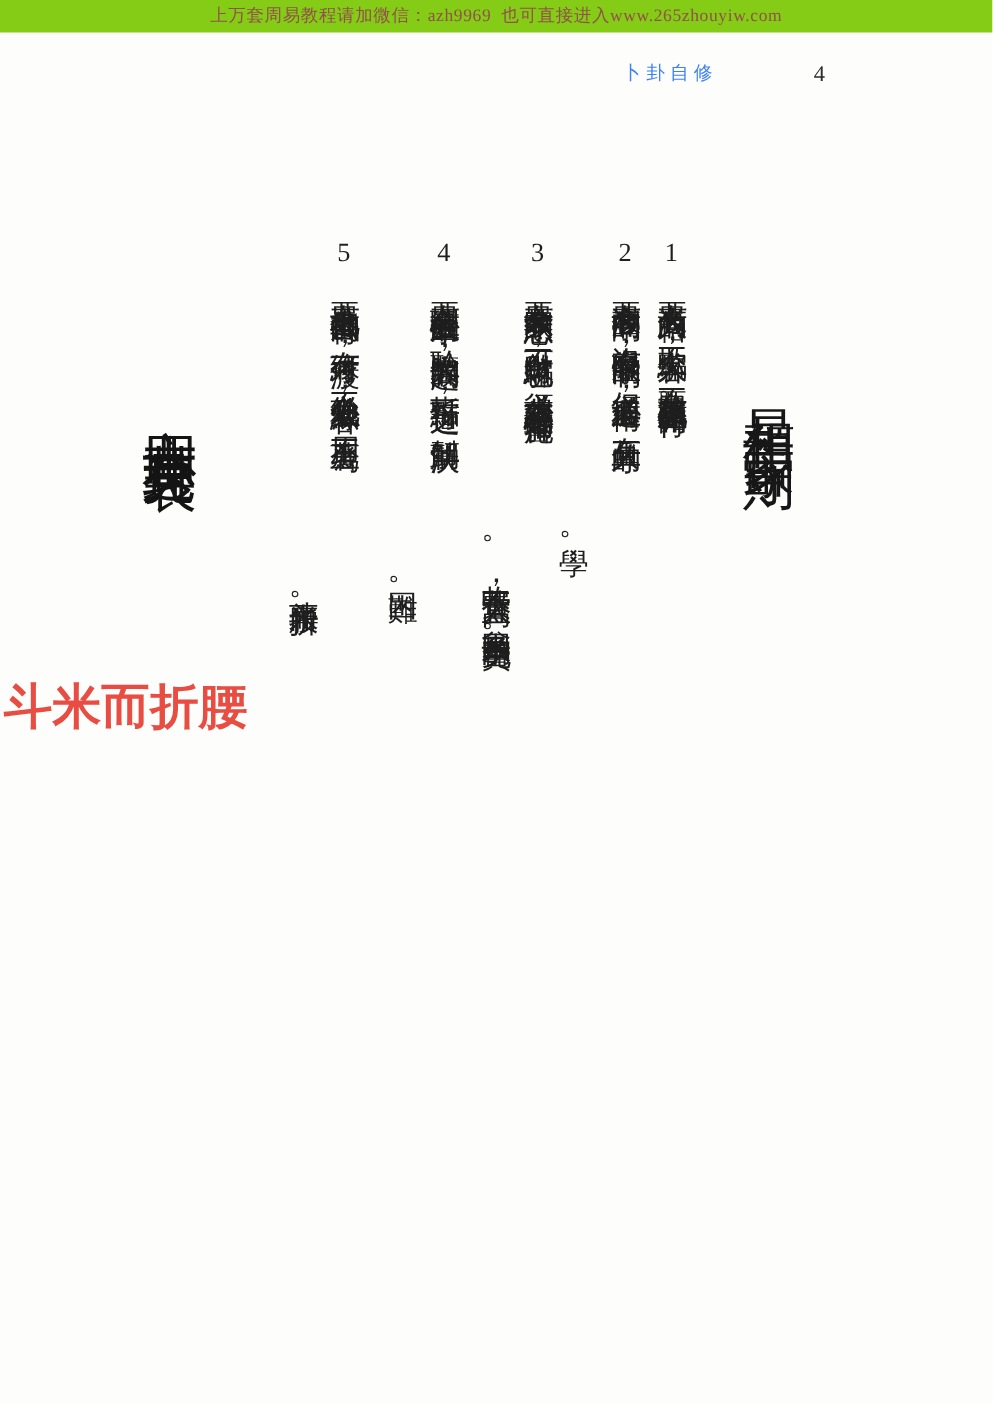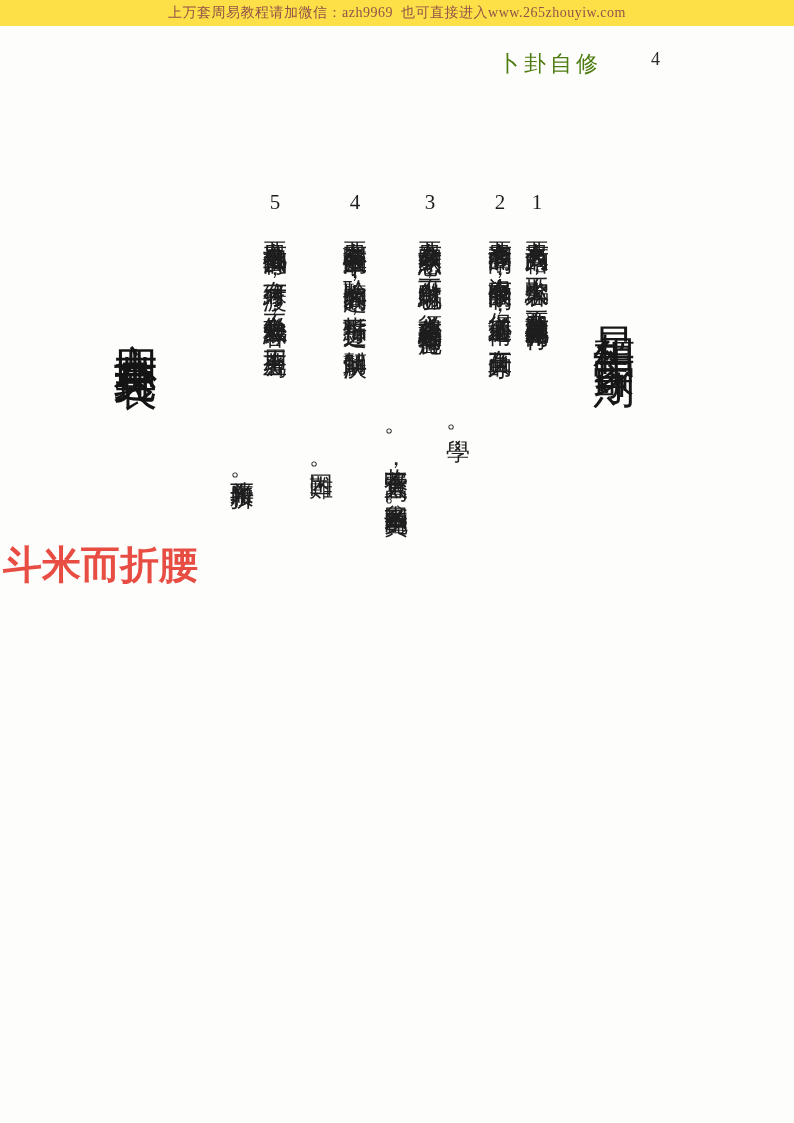--- a/index.html
+++ b/index.html
@@ -11,32 +11,32 @@
   .page {
     position: relative;
     width: 794px; height: 1123px;
     background: #fdfdfc;
     overflow: hidden;
   }
   
   .banner {
     position: absolute; left: 0; top: 0;
     width: 794px; height: 26px;
-    background: #fde047;
+    background: #84cc16;
     display: flex; align-items: center; justify-content: center;
     font-size: 14px;
     color: #92514a;
     letter-spacing: 0.5px;
     white-space: pre;
   }
   
   .running-head-title {
     position: absolute; left: 498px; top: 49px;
-    font-size: 22px; letter-spacing: 4px;
-    color: #4d7c0f;
+    font-size: 15px; letter-spacing: 4px;
+    color: #3b82f6;
   }
   .running-head-page {
     position: absolute; left: 651px; top: 49px;
     font-size: 18px;
     color: #2a2a2a;
   }
   
   .vcol {
     position: absolute;
     writing-mode: vertical-rl;

